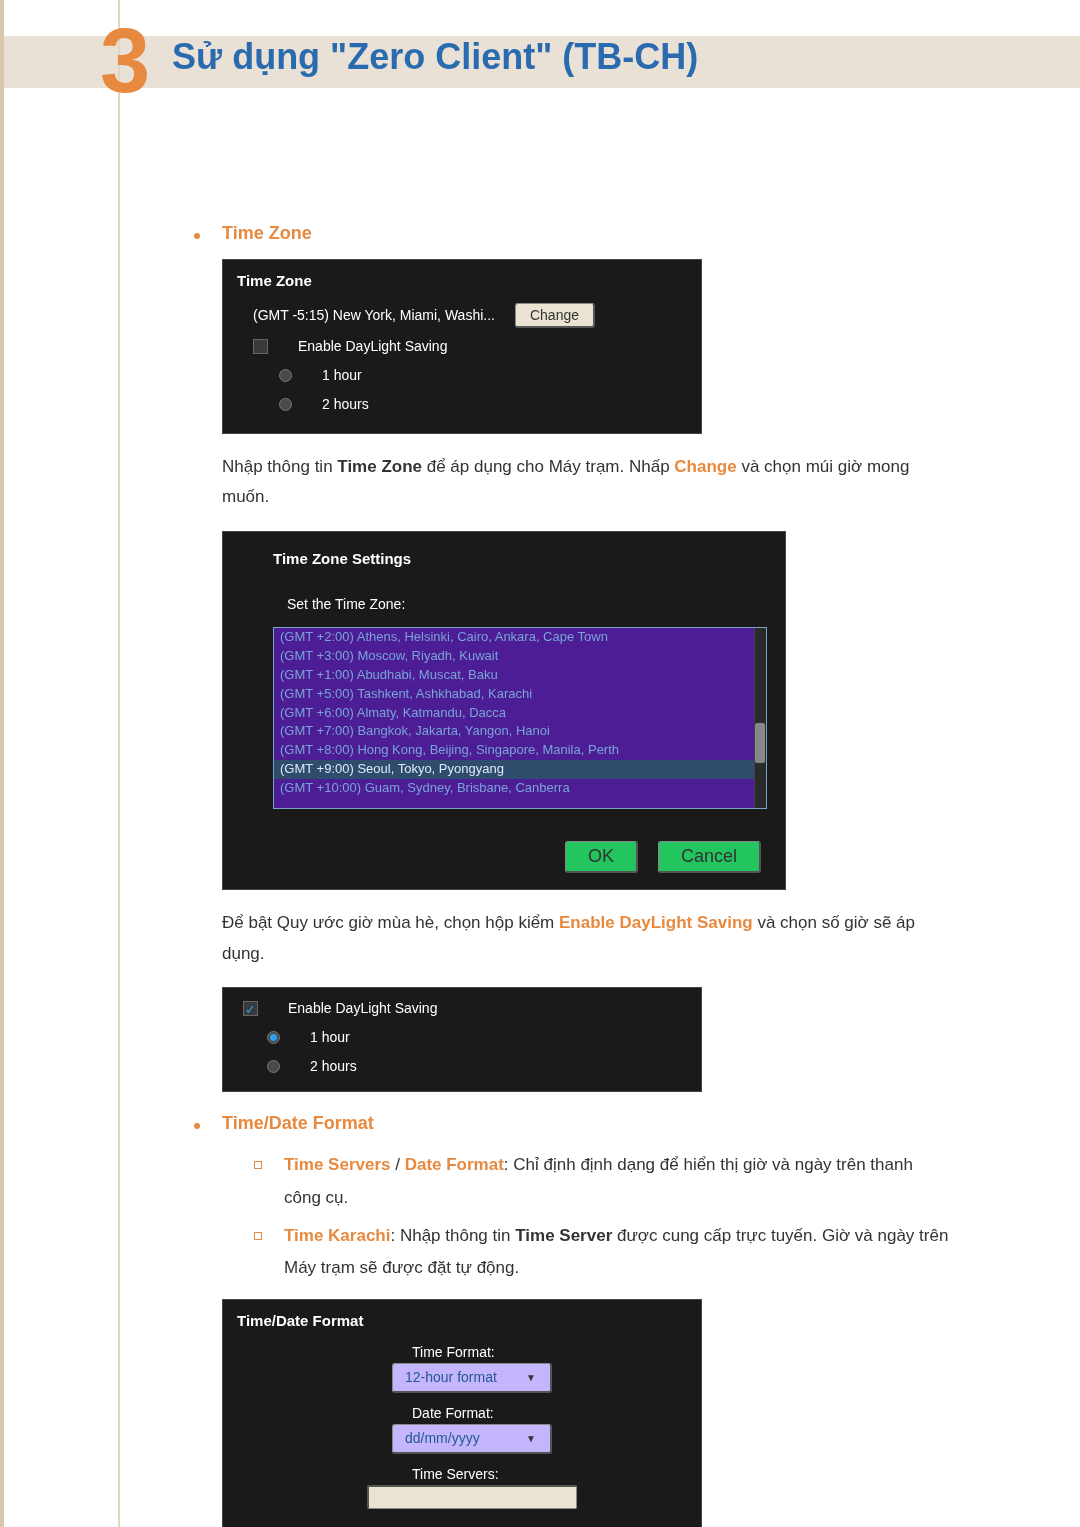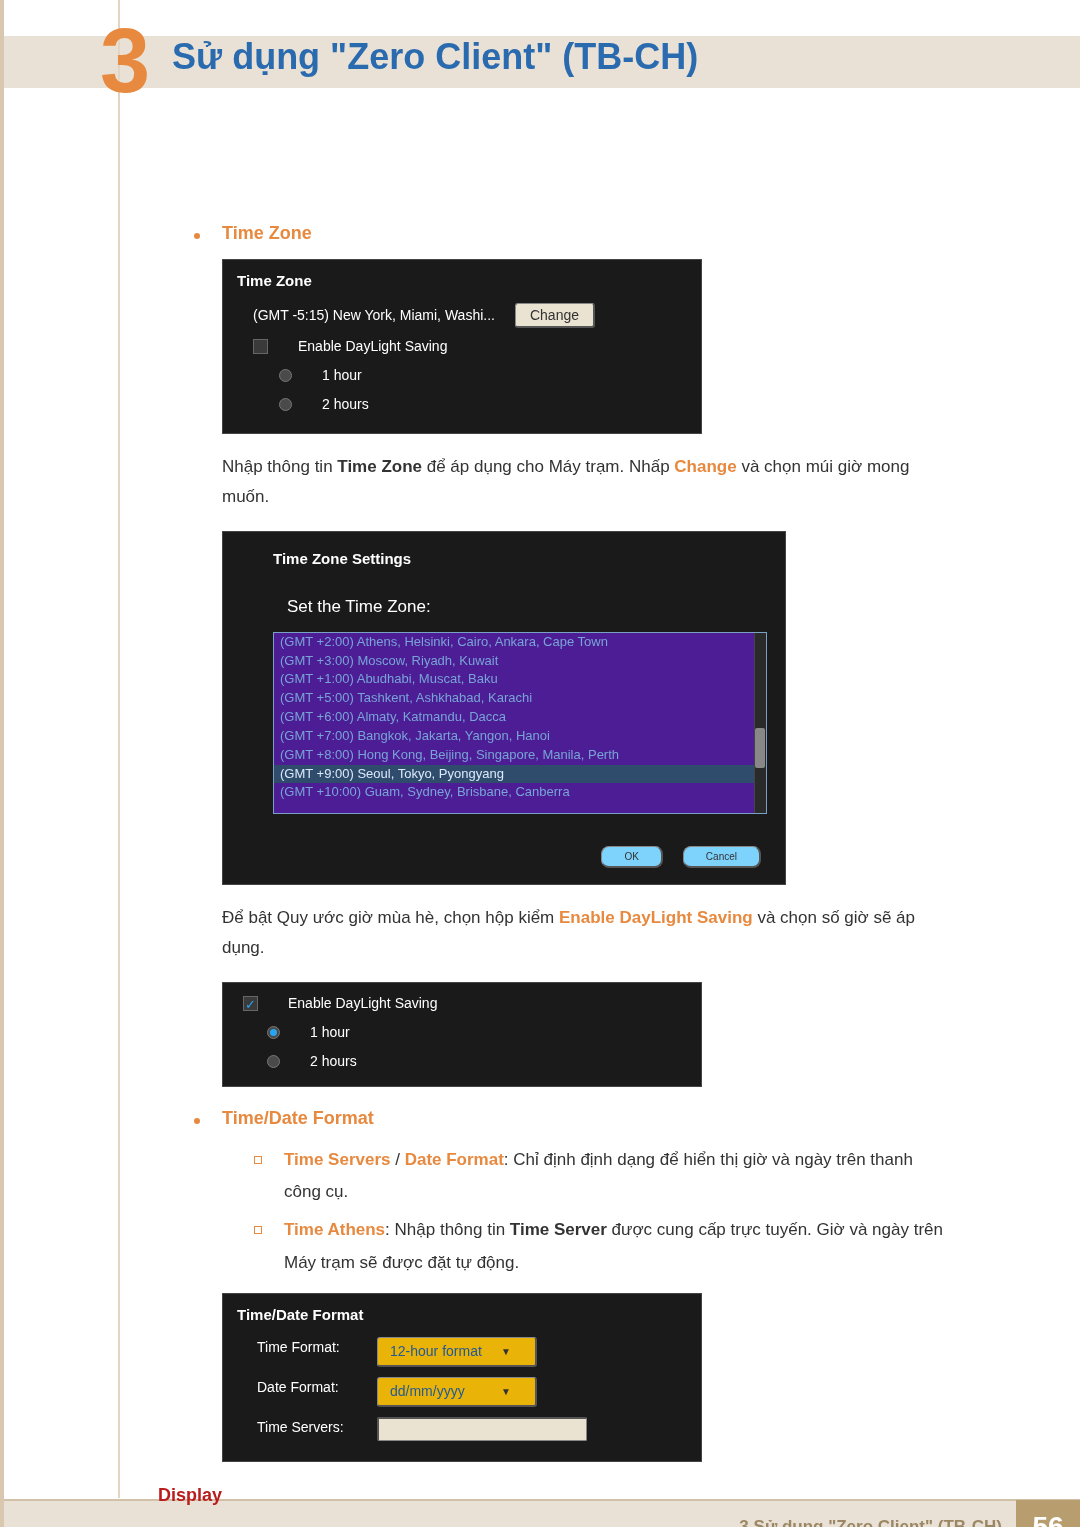--- a/index.html
+++ b/index.html
@@ -159,21 +159,21 @@
   }
   .orange-b { color: #e7893f; font-weight: bold; }
   .bold { font-weight: bold; }
   .tz-settings {
     width: 564px;
     padding-left: 32px;
   }
   .tz-settings .ss-pad { padding: 16px 18px 16px 18px; }
   .tz-subtitle {
     margin: 24px 0 12px 14px;
-    font-size: 17px;
+    font-size: 14px;
   }
   .tz-list {
     border: 1px solid #7aa0c5;
     background: #4c1d95;
     font-size: 13px;
     line-height: 1.45;
     color: #78a4d6;
     height: 182px;
     overflow: hidden;
     position: relative;
@@ -200,28 +200,28 @@
     border-radius: 2px;
   }
   .tz-btns {
     display: flex;
     justify-content: flex-end;
     gap: 20px;
     margin-top: 32px;
     margin-right: 6px;
   }
   .dlg-btn {
-    background: #7dd3fc;
+    background: #22c55e;
     color: #333;
     border: 1px solid #888;
     border-bottom: 2px solid #555;
     border-right: 2px solid #555;
-    border-radius: 8px;
+    border-radius: 3px;
     padding: 4px 22px;
-    font-size: 10px;
+    font-size: 18px;
   }
   .sub-bullet {
     display: flex;
     gap: 22px;
     margin: 6px 0 6px 60px;
     line-height: 1.9;
   }
   .sq {
     width: 8px; height: 8px;
     border: 1px solid #e7893f;
@@ -229,36 +229,38 @@
     margin-top: 12px;
   }
   .section-heading-gray {
     color: #b91c1c;
     font-weight: bold;
     font-size: 18px;
     margin: 20px 0 14px -36px;
   }
   .tdf .row {
     display: flex;
+    align-items: center;
     margin-bottom: 10px;
     padding-left: 20px;
     font-size: 14px;
+    flex-direction: column;
   }
   .tdf .lbl { width: 120px; }
   .dropdown {
     display: flex;
     align-items: center;
     justify-content: space-between;
-    background: #eab308;
+    background: #c4b5fd;
     color: #235a95;
     border: 1px solid #888;
     border-bottom: 2px solid #555;
     border-right: 2px solid #555;
     border-radius: 3px;
-    padding: 3px 24px 3px 12px;
+    padding: 3px 14px 3px 12px;
     width: 160px;
     font-size: 14px;
   }
   .dropdown .arrow { font-size: 10px; color: #333; }
   .textfield {
     background: #ebe3d2;
     border: 1px solid #888;
     border-top: 2px solid #555;
     border-left: 2px solid #555;
     height: 24px;
@@ -393,21 +395,21 @@
     <div class="sub-bullet">
       <div class="sq"></div>
       <div>
         <span class="orange-b">Time Servers</span><span> / </span><span class="orange-b">Date Format</span><span>: Chỉ định định dạng để hiển thị giờ và ngày trên thanh công cụ.</span>
       </div>
     </div>
 
     <div class="sub-bullet">
       <div class="sq"></div>
       <div>
-        <span class="orange-b">Time Athens</span><span>: Nhập thông tin </span><span class="bold">Time Server</span><span> được cung cấp trực tuyến. Giờ và ngày trên Máy trạm sẽ được đặt tự động.</span>
+        <span class="orange-b">Time Karachi</span><span>: Nhập thông tin </span><span class="bold">Time Server</span><span> được cung cấp trực tuyến. Giờ và ngày trên Máy trạm sẽ được đặt tự động.</span>
       </div>
     </div>
 
     <div class="screenshot tdf" style="width:480px; margin-top:14px;">
       <div class="ss-pad">
         <div class="ss-title">Time/Date Format</div>
         <div class="row">
           <div class="lbl">Time Format:</div>
           <div class="dropdown">
             <span>12-hour format</span>

